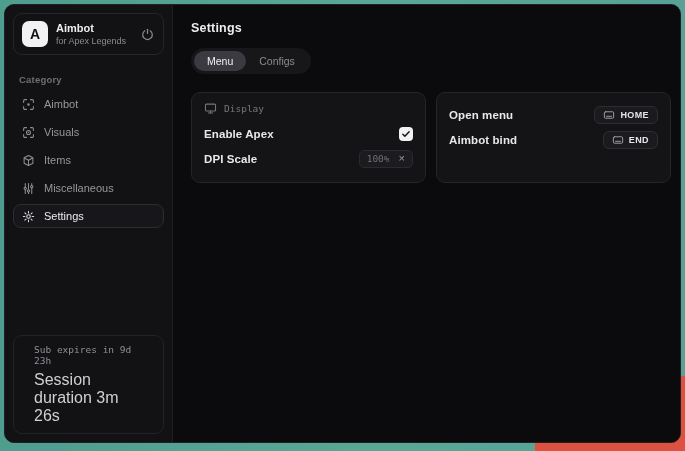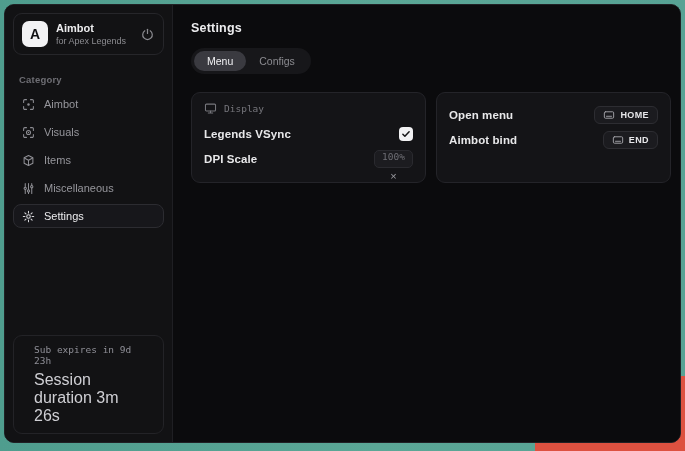--- a/index.html
+++ b/index.html
@@ -52,21 +52,21 @@
   .card-head { display:flex; align-items:center; gap:7px; color:#76767c;
                font-family:"DejaVu Sans Mono", monospace; font-size:9.5px; margin-bottom:6px; }
   .card-head .ic { display:flex; color:#76767c; }
   .row { height:25px; display:flex; align-items:center; justify-content:space-between; }
   .row-label { font-size:11.5px; font-weight:bold; color:#e8e8ea; letter-spacing:.1px; }
 
   .checkbox { width:14px; height:14px; background:#f1f1f3; border-radius:4px;
               display:flex; align-items:center; justify-content:center; cursor:default; }
 
   .dpi-input { height:18px; display:inline-flex; align-items:center; gap:9px; padding:0 7px;
-               background:#1c1c20; border:1px solid #2a2a2f; border-radius:5px; cursor:default;flex-direction:column; }
+               background:#1c1c20; border:1px solid #2a2a2f; border-radius:5px; cursor:default; }
   .dpi-value { font-family:"DejaVu Sans Mono", monospace; font-size:9.5px; color:#6e6e74; }
   .dpi-clear { font-size:11px; color:#9b9ba1; line-height:1; cursor:default; }
 
   .key-pill { height:18px; display:inline-flex; align-items:center; gap:5px; padding:0 8px;
               background:#1b1b1f; border:1px solid #2d2d32; border-radius:6px; cursor:default; }
   .key-pill .ic { display:flex; color:#9b9ba1; }
   .key-text { font-size:9px; font-weight:bold; letter-spacing:.4px; color:#e6e6e9; }
 
   svg { display:block; }
 </style>
@@ -178,21 +178,21 @@
           <span class="ic">
             <svg width="13" height="13" viewBox="0 0 16 16" fill="none" stroke="currentColor" stroke-width="1.3" stroke-linecap="round">
               <rect x="1.8" y="2.6" width="12.4" height="8.4" rx="1.2"></rect>
               <path d="M8 11v2.2M5.3 13.5h5.4"></path>
             </svg>
           </span>
           <span>Display</span>
         </div>
 
         <div class="row">
-          <span class="row-label">Legends VSync</span>
+          <span class="row-label">Enable Apex</span>
           <span class="checkbox">
             <svg width="10" height="10" viewBox="0 0 16 16" fill="none" stroke="#141416" stroke-width="2.4" stroke-linecap="round" stroke-linejoin="round">
               <path d="M3 8.4l3.2 3.2L13 4.4"></path>
             </svg>
           </span>
         </div>
 
         <div class="row">
           <span class="row-label">DPI Scale</span>
           <span class="dpi-input">

